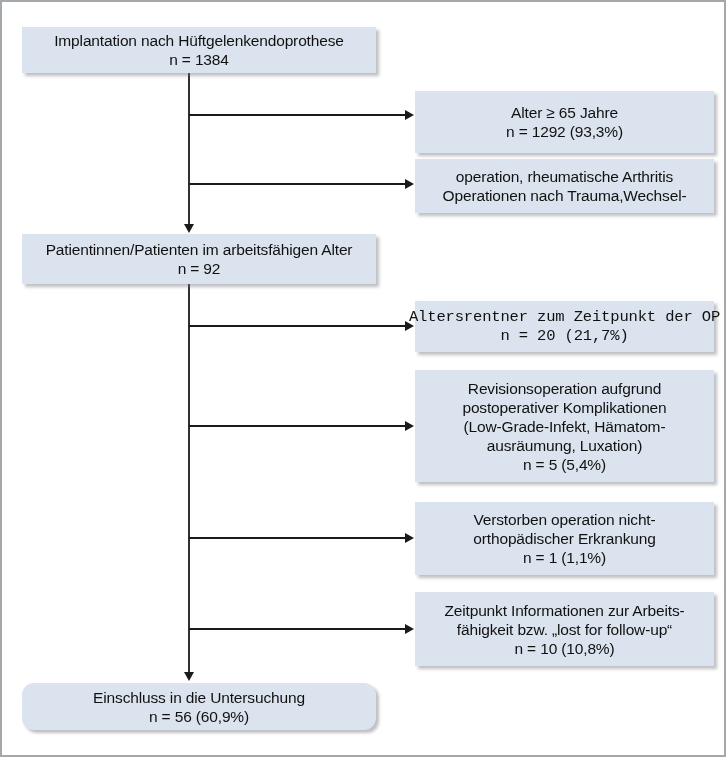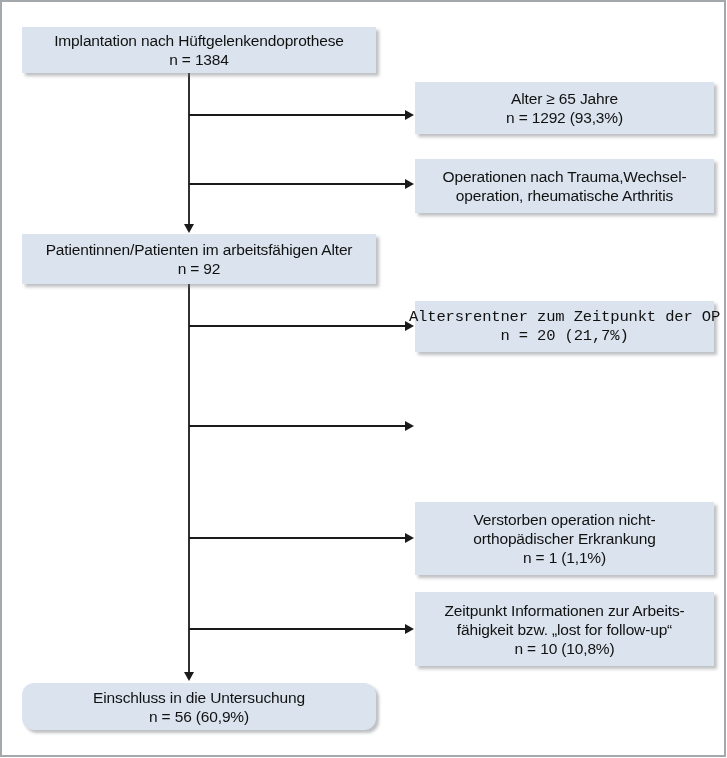--- a/index.html
+++ b/index.html
@@ -86,35 +86,42 @@
   <div class="flowbox left-col" style="top:232px; height:50px;">
     <span>Patientinnen/Patienten im arbeitsfähigen Alter</span>
     <span>n = 92</span>
   </div>
 
   <div class="flowbox left-col" style="top:681px; height:47px;border-radius:12px;">
     <span>Einschluss in die Untersuchung</span>
     <span>n = 56 (60,9%)</span>
   </div>
 
-  <div class="flowbox right-col" style="top:80px; height:52px;">
+  <div class="flowbox right-col" style="top:89px; height:62px;">
     <span>Alter ≥ 65 Jahre</span>
     <span>n = 1292 (93,3%)</span>
   </div>
 
   <div class="flowbox right-col" style="top:157px; height:54px;">
+    <span>operation, rheumatische Arthritis</span>
     <span>Operationen nach Trauma,Wechsel-</span>
-    <span>operation, rheumatische Arthritis</span>
   </div>
 
   <div class="flowbox right-col" style="top:299px; height:51px;font-family:Liberation Mono, monospace;">
     <span>Altersrentner zum Zeitpunkt der OP</span>
     <span>n = 20 (21,7%)</span>
   </div>
 
+  <div class="flowbox right-col" style="top:368px; height:112px;">
+    <span>Revisionsoperation aufgrund</span>
+    <span>postoperativer Komplikationen</span>
+    <span>(Low-Grade-Infekt, Hämatom-</span>
+    <span>ausräumung, Luxation)</span>
+    <span>n = 5 (5,4%)</span>
+  </div>
 
   <div class="flowbox right-col" style="top:500px; height:73px;">
     <span>Verstorben operation nicht-</span>
     <span>orthopädischer Erkrankung</span>
     <span>n = 1 (1,1%)</span>
   </div>
 
   <div class="flowbox right-col" style="top:590px; height:74px;">
     <span>Zeitpunkt Informationen zur Arbeits-</span>
     <span>fähigkeit bzw. „lost for follow-up“</span>

